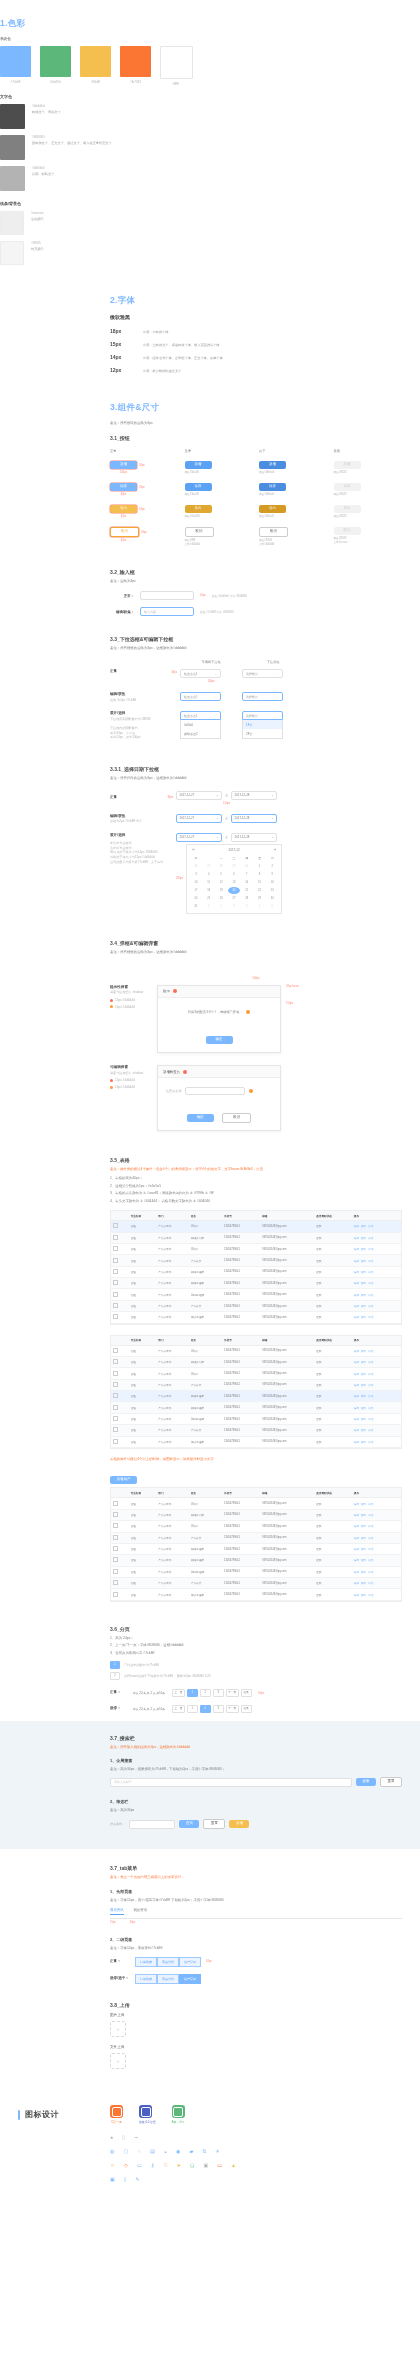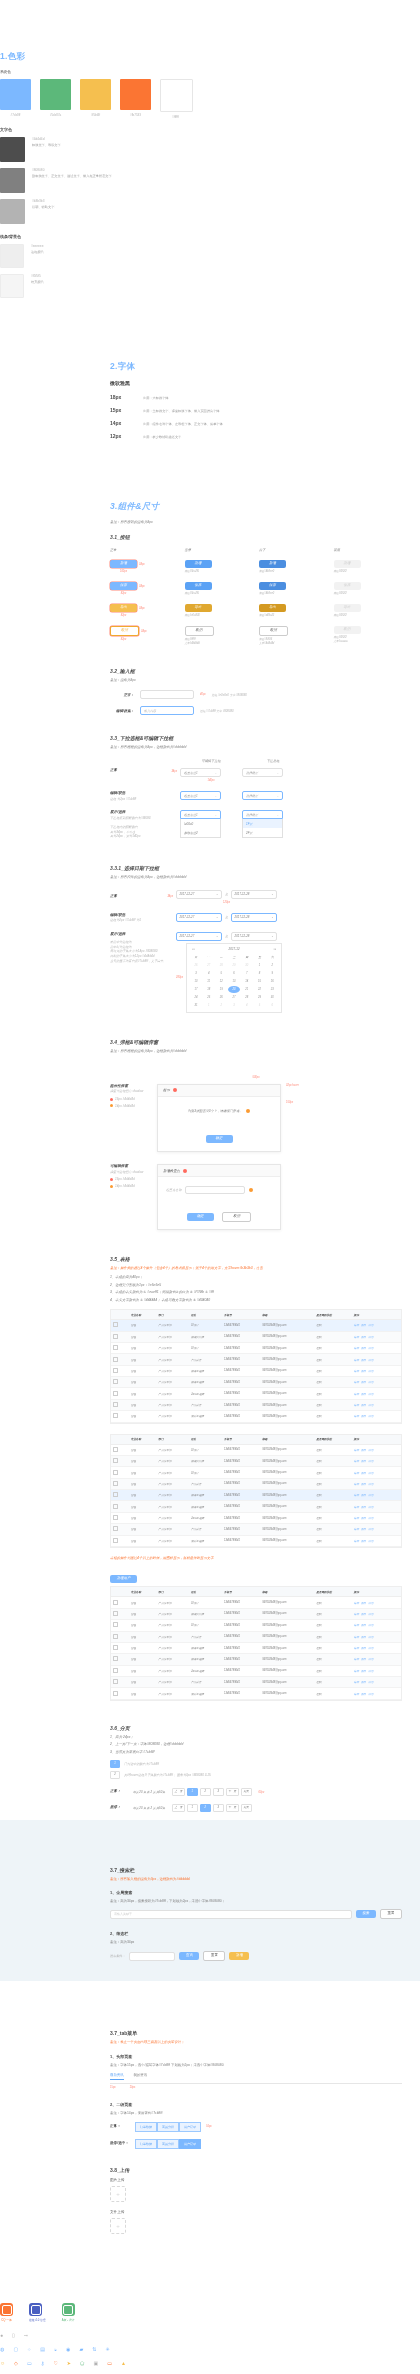--- a/index.html
+++ b/index.html
@@ -22,21 +22,21 @@
   .h2{font-size:8.5px;color:#7cb8ff;font-weight:bold;margin:0 0 7px 0;letter-spacing:.3px;}
   .h3{font-size:5px;color:#4d4d4d;font-weight:bold;margin:0 0 4px 0;}
   .lbl{font-size:3.6px;color:#808080;line-height:1.5;}
   .lbl-s{font-size:3.1px;color:#b3b3b3;line-height:1.5;}
   .note{font-size:3.4px;color:#808080;line-height:1.6;margin:0 0 5px 0;}
   .note-red{font-size:3.4px;color:#fb7533;line-height:1.6;margin:0 0 4px 0;}
 
   
   .row{display:flex;}
   .gutter{width:110px;flex:0 0 110px;padding-left:18px;box-sizing:border-box;padding-top:4px;}
-  .content{flex:1;padding-right:18px;box-sizing:border-box;margin-top:33px;}
+  .content{flex:1;padding-right:18px;box-sizing:border-box;}
 
   
   .swatch-row{display:flex;gap:9px;margin-bottom:4px;}
   .swatch{width:31px;}
   .swatch .chip{width:31px;height:31px;border-radius:1px;}
   .swatch .hex{font-size:3px;color:#b3b3b3;text-align:center;margin-top:3px;}
   .textcolor-item{display:flex;gap:7px;margin-bottom:6px;align-items:flex-start;}
   .textcolor-item .chip{width:25px;height:25px;flex:0 0 25px;border-radius:1px;}
   .textcolor-item .meta .hex{font-size:3.2px;color:#b3b3b3;margin-bottom:2px;}
   .textcolor-item .meta .use{font-size:3.2px;color:#999;}
@@ -257,21 +257,21 @@
             <div class="font-use">应用：组件名称字体、左导栏字体、正文字体、菜单字体</div>
           </div>
           <div class="font-row">
             <div class="font-size">12px</div>
             <div class="font-use">应用：极少数辅助描述文字</div>
           </div>
         </div>
     </div>
   </div>
 
-  <div class="row" style="padding-top:22px;font-style:italic;">
+  <div class="row" style="padding-top:22px;">
     <div class="gutter"></div>
     <div class="content">
       <div class="h2">3.组件&amp;尺寸</div>
       <div class="note">备注：所有按钮的圆角为3px</div>
 
       <div class="h3" style="margin-top:8px;">3.1_按钮</div>
       <div style="margin-top:8px;">
         <div class="btn-grid" id="btn-head">
             <div class="btn-col-head">正常</div>
             <div class="btn-col-head">悬停</div>
@@ -1192,20 +1192,26 @@
             <div class="lbl" style="color: rgb(77, 77, 77); margin-bottom: 3px;">文件上传</div>
             <div style="width: 14px; height: 14px; border: 0.5px dashed rgb(217, 217, 217); border-radius: 2px; display: flex; align-items: center; justify-content: center; font-size: 6px; color: rgb(217, 217, 217);">+</div>
           </div>
         </div>
     </div>
   </div>
 
   <div class="spacer"></div>
 
   <div class="row" style="padding-top:18px;padding-bottom:30px;">
+    <div class="gutter">
+      <div class="sec-title">
+        <span class="bar"></span>
+        <span>图标设计</span>
+      </div>
+    </div>
     <div class="content">
       <div class="app-icons" id="app-icons">
           <div class="app-icon">
             <div class="sq" style="background: rgb(251, 117, 51);">
               <div class="inner"></div>
             </div>
             <div class="cap" style="color: rgb(251, 117, 51);">CQ 一体</div>
           </div>
           <div class="app-icon">
             <div class="sq" style="background: rgb(74, 95, 193);">

